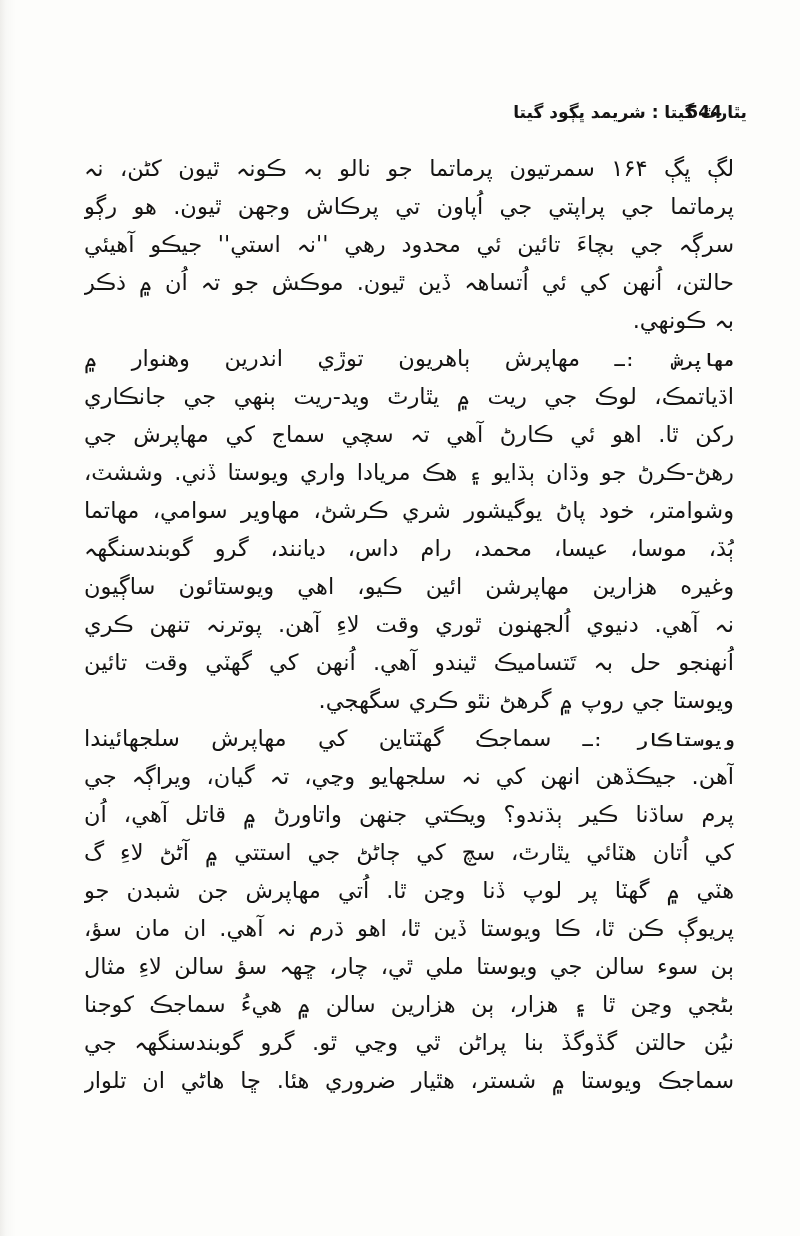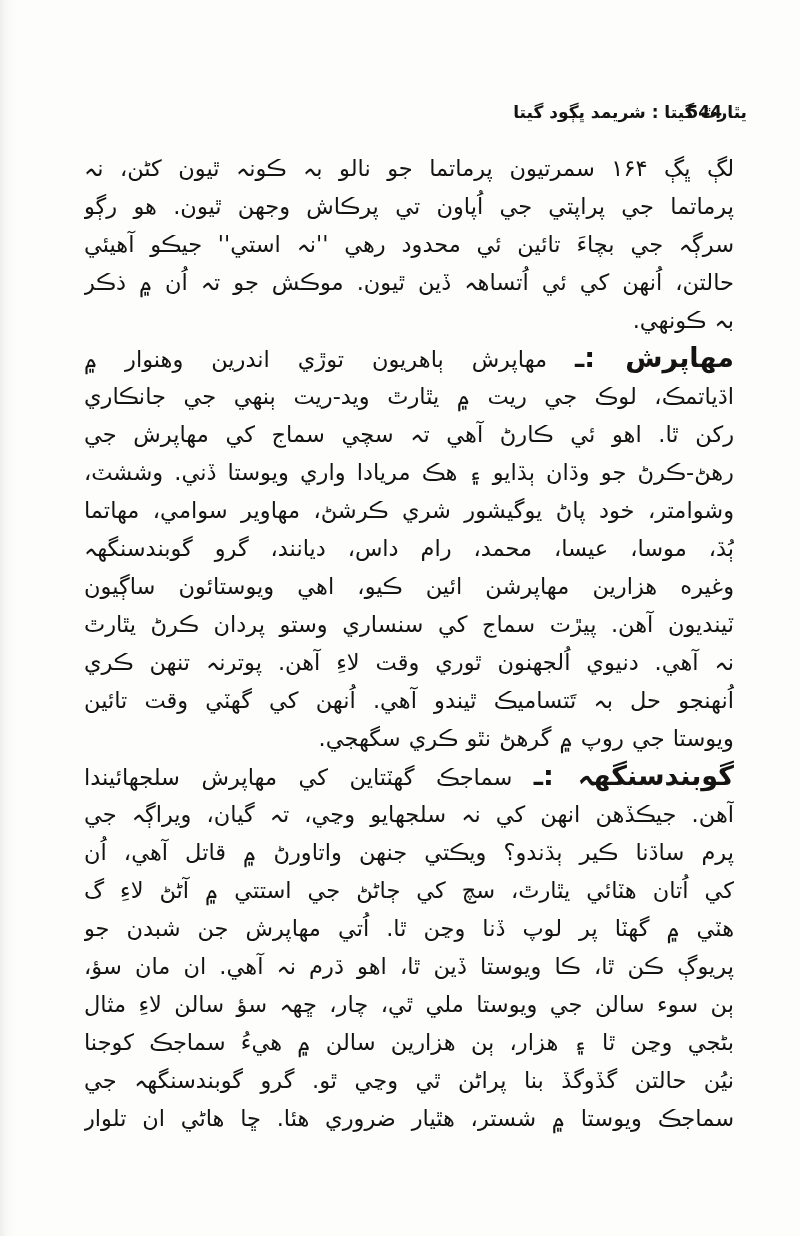--- a/index.html
+++ b/index.html
@@ -58,21 +58,22 @@
     text-align: justify;
     text-align-last: justify;
     text-justify: inter-word;
     word-spacing: 1px;
   }
   .line.end {
     text-align-last: right;
   }
   .sec {
     font-weight: bold;
-    font-size: 27px;
+    font-size: 17px;
+    font-family: Liberation Mono, monospace;
   }
 </style>
 </head>
 <body>
 
 <div class="page">
 
   <div class="header">
     <span class="page-num">544</span>
     <span class="header-title">يٿارٿ گيتا : شريمد ڀڳود گيتا</span>
@@ -86,26 +87,25 @@
     <div class="line">حالتن، اُنهن کي ئي اُتساهہ ڏين ٿيون. موڪش جو تہ اُن ۾ ذڪر</div>
     <div class="line end">بہ ڪونهي.</div>
 
     <div class="line"><b class="sec">مهاپرش :ـ</b> <span>مهاپرش ٻاهريون توڙي اندرين وهنوار ۾</span></div>
     <div class="line">اڌياتمڪ، لوڪ جي ريت ۾ يٿارٿ ويد-ريت ٻنهي جي جانڪاري</div>
     <div class="line">رکن ٿا. اهو ئي ڪارڻ آهي تہ سچي سماج کي مهاپرش جي</div>
     <div class="line">رهڻ-ڪرڻ جو وڌان ٻڌايو ۽ هڪ مريادا واري ويوستا ڏني. وششٽ،</div>
     <div class="line">وشوامتر، خود پاڻ يوگيشور شري ڪرشڻ، مهاوير سوامي، مهاتما</div>
     <div class="line">ٻُڌ، موسا، عيسا، محمد، رام داس، ديانند، گرو گوبندسنگهہ</div>
     <div class="line">وغيره هزارين مهاپرشن ائين ڪيو، اهي ويوستائون ساڳيون</div>
-    <div class="line">ٽينديون آهن. پيڙت سماج کي سنساري وستو پردان ڪرڻ يٿارٿ</div>
     <div class="line">نہ آهي. دنيوي اُلجهنون ٿوري وقت لاءِ آهن. پوترنہ تنهن ڪري</div>
     <div class="line">اُنهنجو حل بہ تَتساميڪ ٿيندو آهي. اُنهن کي گهٽي وقت تائين</div>
     <div class="line end">ويوستا جي روپ ۾ گرهڻ نٿو ڪري سگهجي.</div>
 
-    <div class="line"><b class="sec">گوبندسنگهہ :ـ</b> <span>سماجڪ گهٽتاين کي مهاپرش سلجهائيندا</span></div>
+    <div class="line"><b class="sec">ويوستاڪار :ـ</b> <span>سماجڪ گهٽتاين کي مهاپرش سلجهائيندا</span></div>
     <div class="line">آهن. جيڪڏهن انهن کي نہ سلجهايو وڃي، تہ گيان، ويراڳہ جي</div>
     <div class="line">پرم ساڌنا ڪير ٻڌندو؟ ويڪتي جنهن واتاورڻ ۾ قاتل آهي، اُن</div>
     <div class="line">کي اُتان هٽائي يٿارٿ، سچ کي ڄاڻڻ جي استتي ۾ آڻڻ لاءِ گ</div>
     <div class="line">هٽي ۾ گهٽا پر لوپ ڏنا وڃن ٿا. اُتي مهاپرش جن شبدن جو</div>
     <div class="line">پريوڳ ڪن ٿا، ڪا ويوستا ڏين ٿا، اهو ڌرم نہ آهي. ان مان سؤ،</div>
     <div class="line">ٻن سوء سالن جي ويوستا ملي ٿي، چار، ڇهہ سؤ سالن لاءِ مثال</div>
     <div class="line">بڻجي وڃن ٿا ۽ هزار، ٻن هزارين سالن ۾ هيءُ سماجڪ کوجنا</div>
     <div class="line">نيُن حالتن گڏوگڏ بنا پراڻن ٿي وڃي ٿو. گرو گوبندسنگهہ جي</div>
     <div class="line">سماجڪ ويوستا ۾ شستر، هٿيار ضروري هئا. ڇا هاڻي ان تلوار</div>
 

